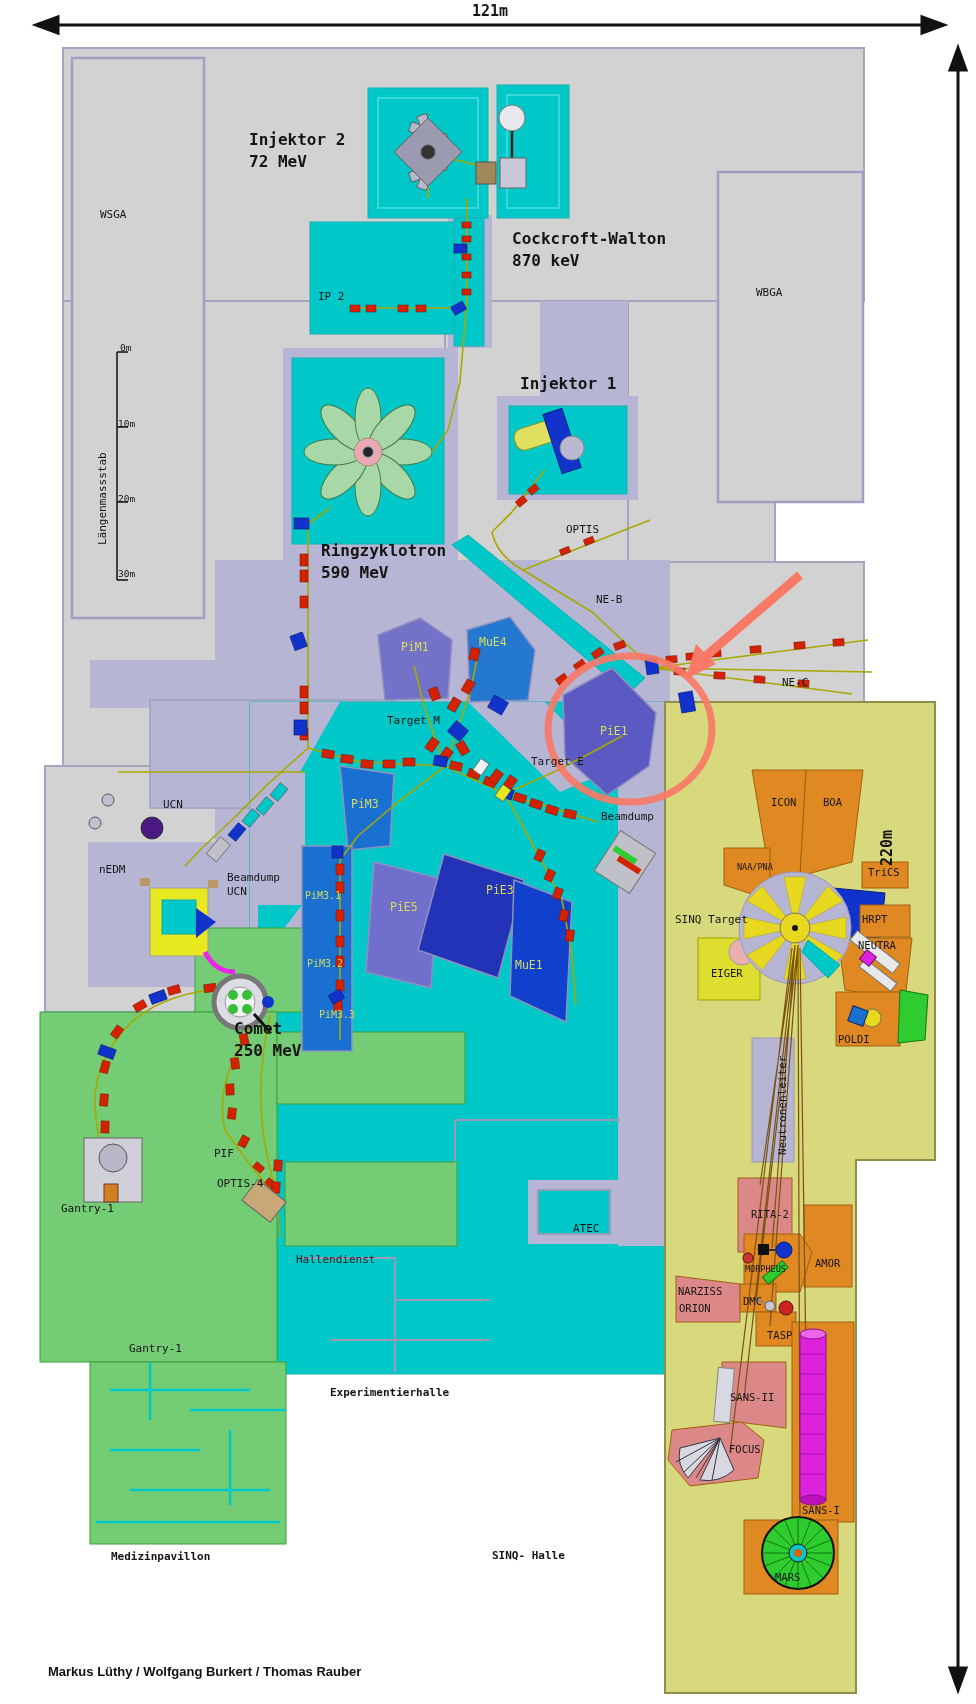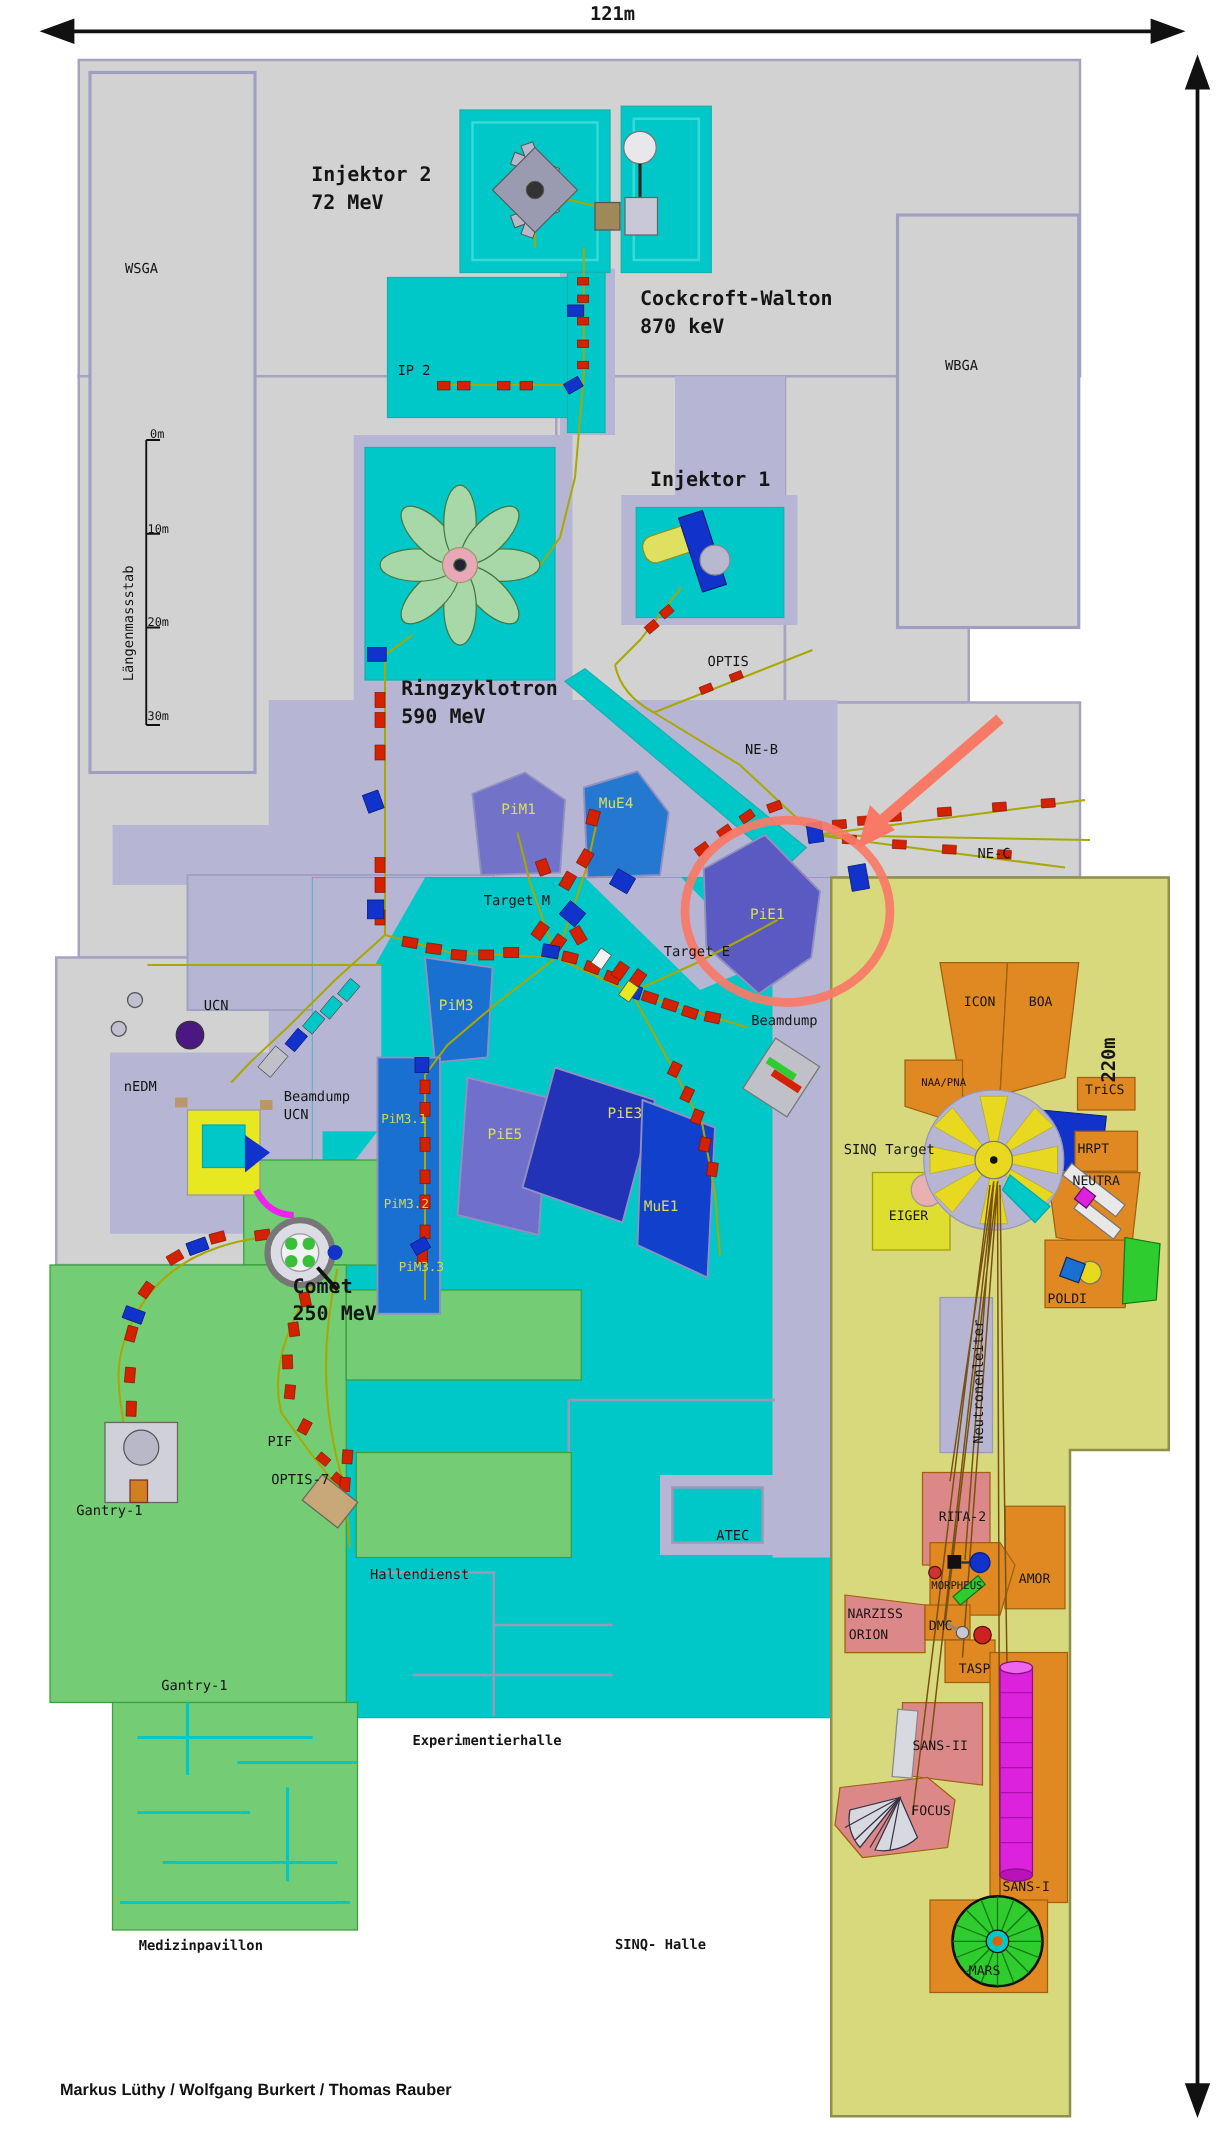--- a/index.html
+++ b/index.html
@@ -436,21 +436,21 @@
       <div class="L s" style="left: 596px; top: 593px;">NE-B</div>
       <div class="L s" style="left: 782px; top: 676px;">NE-C</div>
       <div class="L s" style="left: 387px; top: 714px;">Target M</div>
       <div class="L s" style="left: 531px; top: 755px;">Target E</div>
       <div class="L s" style="left: 601px; top: 810px;">Beamdump</div>
       <div class="L s" style="left: 163px; top: 798px;">UCN</div>
       <div class="L s" style="left: 99px; top: 863px;">nEDM</div>
       <div class="L s" style="left: 227px; top: 871px;">Beamdump
 UCN</div>
       <div class="L s" style="left: 214px; top: 1147px;">PIF</div>
-      <div class="L s" style="left: 217px; top: 1177px;">OPTIS-7</div>
+      <div class="L s" style="left: 217px; top: 1177px;">OPTIS-4</div>
       <div class="L s" style="left: 61px; top: 1202px;">Gantry-1</div>
       <div class="L s" style="left: 129px; top: 1342px;">Gantry-1</div>
       <div class="L s" style="left: 296px; top: 1253px;">Hallendienst</div>
       <div class="L s" style="left: 573px; top: 1222px;">ATEC</div>
       <div class="L s" style="left: 675px; top: 913px;">SINQ Target</div>
       <div class="L s v" style="left: 776px; top: 1155px;">Neutronenleiter</div>
       <div class="L b" style="left: 401px; top: 640px;">PiM1</div>
       <div class="L b" style="left: 479px; top: 635px;">MuE4</div>
       <div class="L b" style="left: 600px; top: 712px; margin-top: 12px;">PiE1</div>
       <div class="L b" style="left: 351px; top: 797px;">PiM3</div>

